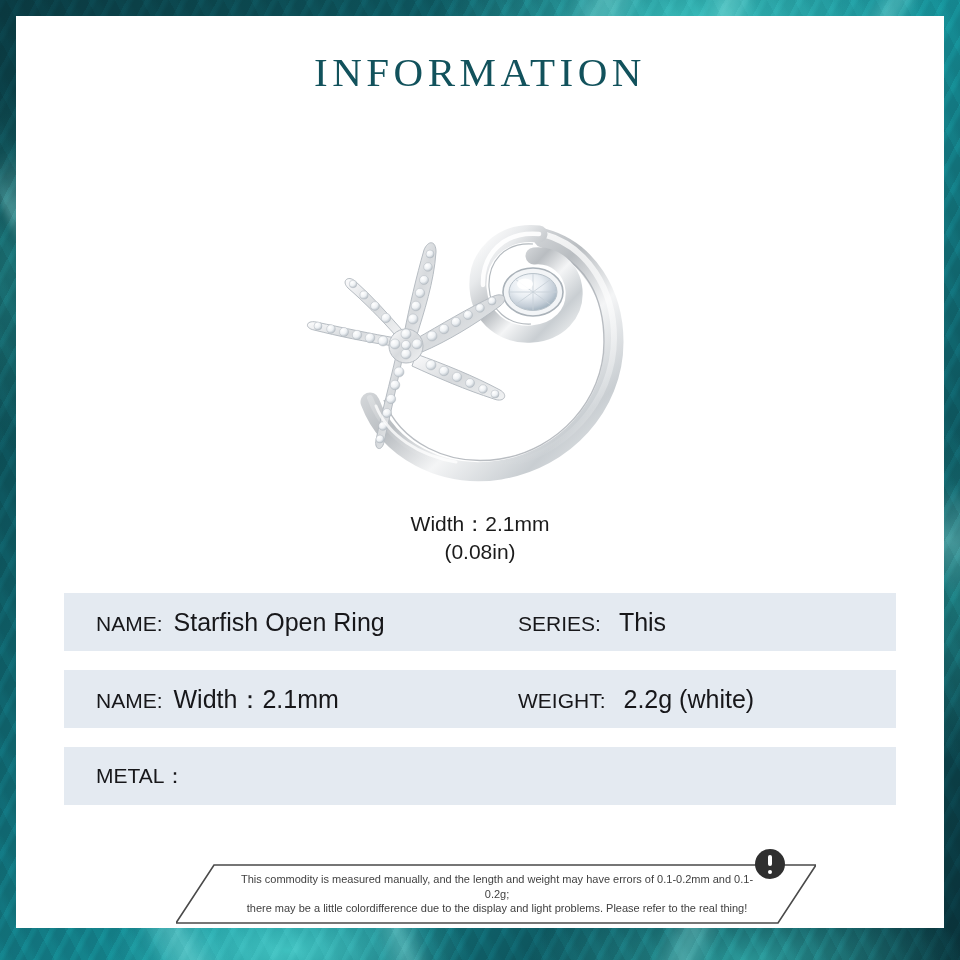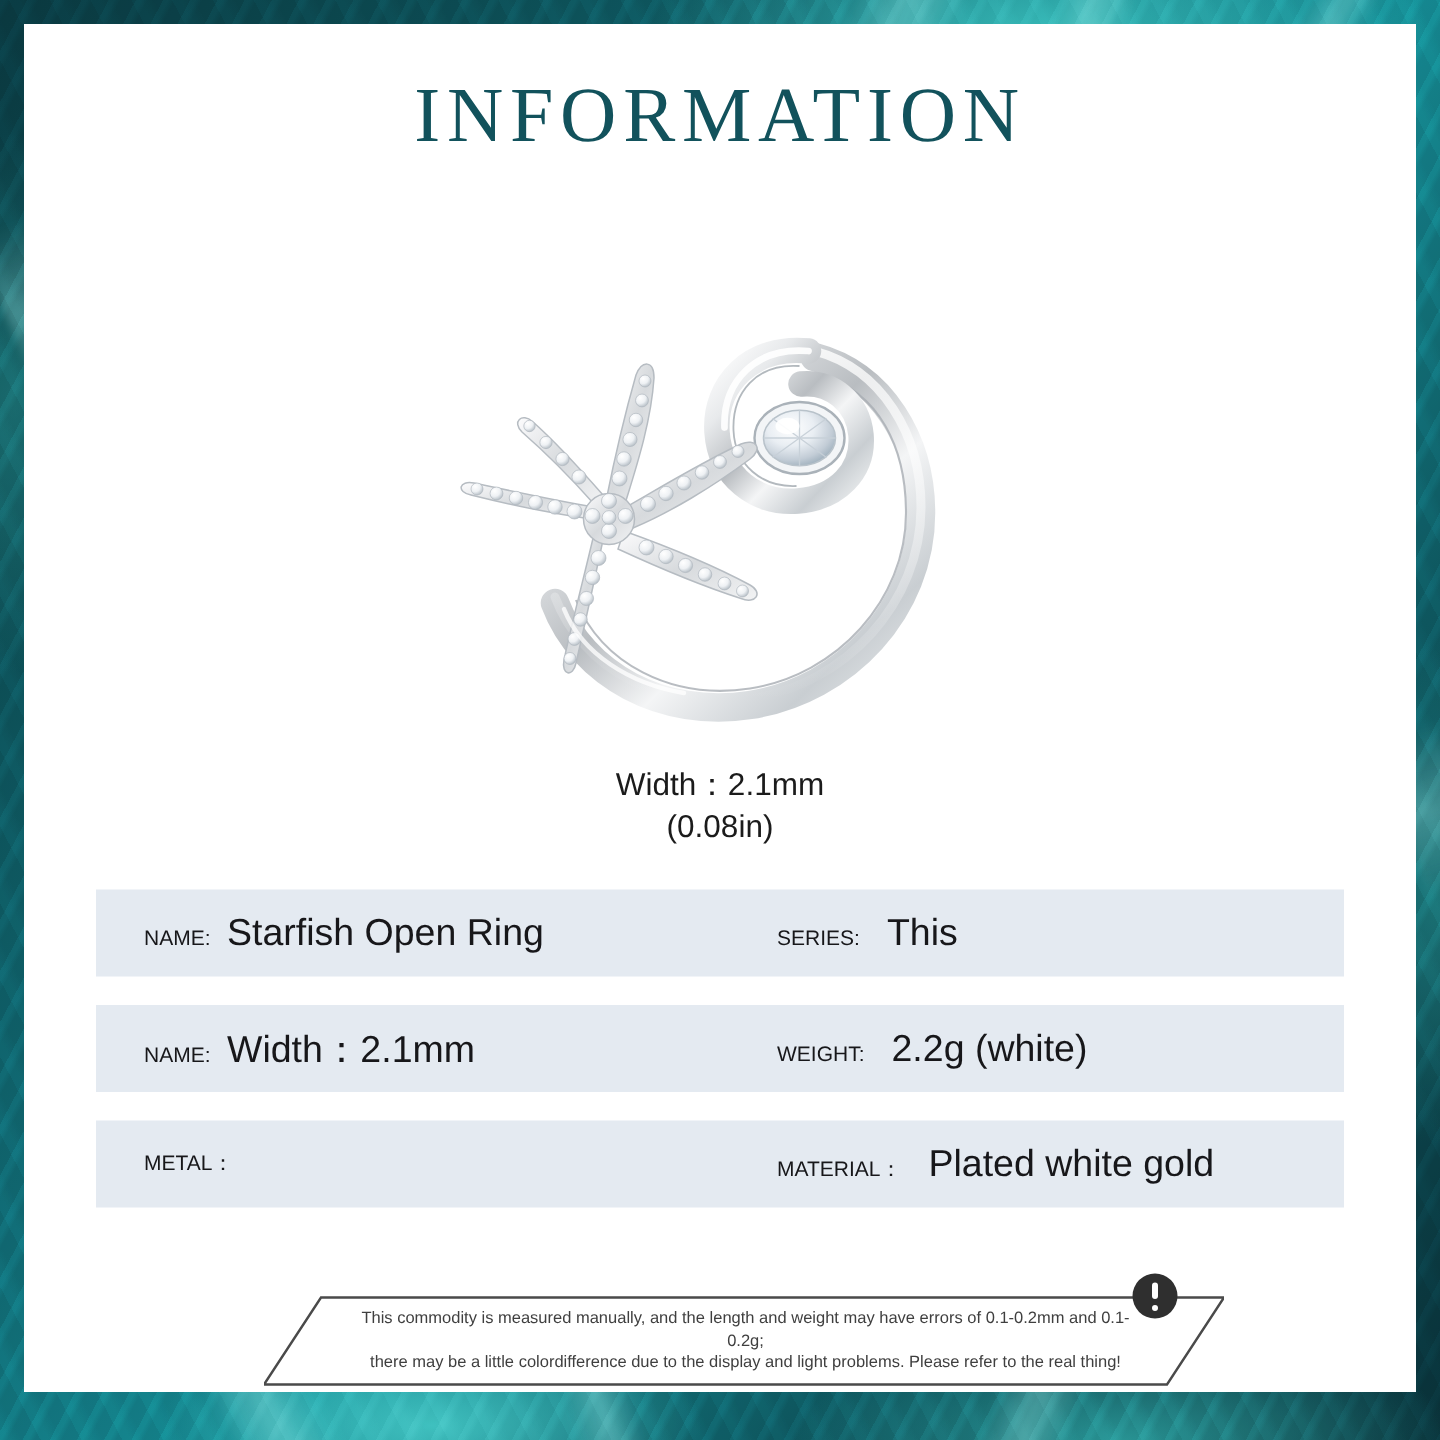--- a/index.html
+++ b/index.html
@@ -56,21 +56,21 @@
   }
 
   
   .title {
     position: absolute;
     left: 0;
     top: 32px;
     width: 100%;
     text-align: center;
     font-family: "Liberation Serif", serif;
-    font-size: 52px;
+    font-size: 41px;
     letter-spacing: 4.5px;
     color: #12525c;
   }
 
   
   .photo {
     position: absolute;
     left: 280px;
     top: 168px;
     width: 370px;
@@ -106,21 +106,21 @@
     align-items: center;
   }
   .cell {
     display: flex;
     align-items: baseline;
     white-space: nowrap;
   }
   .cell-left  { width: 454px; padding-left: 32px; box-sizing: border-box; }
   .cell-right { padding-left: 0; }
   .spec-label {
-    font-size: 14px;
+    font-size: 21px;
     color: #17171a;
   }
   .spec-value {
     font-size: 25px;
     color: #17171a;
     margin-left: 11px;
   }
   .spec-value.gap-wide { margin-left: 18px; }
 
   
@@ -354,24 +354,20 @@
         <div class="cell cell-right">
           <span class="spec-label">WEIGHT:</span>
           <span class="spec-value gap-wide">2.2g (white)</span>
         </div>
       </div>
 
       <div class="spec-row">
         <div class="cell cell-left">
           <span class="spec-label">METAL：</span>
         </div>
-        <div class="cell cell-right">
-          <span class="spec-label">MATERIAL：</span>
-          <span class="spec-value gap-wide">Plated white gold</span>
-        </div>
       </div>
 
     </div>
 
     <div class="disclaimer">
       <svg viewBox="0 0 640 70" xmlns="http://www.w3.org/2000/svg">
         <polygon points="38,6 640,6 602,64 0,64" fill="none" stroke="#4a4a4a" stroke-width="1.6"></polygon>
       </svg>
       <div class="disclaimer-text">
         <div>This commodity is measured manually, and the length and weight may have errors of 0.1-0.2mm and 0.1-0.2g;</div>

